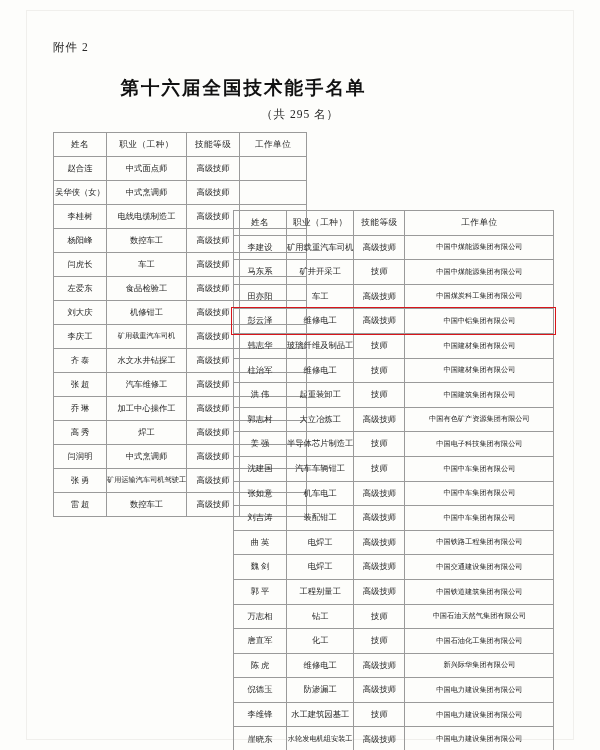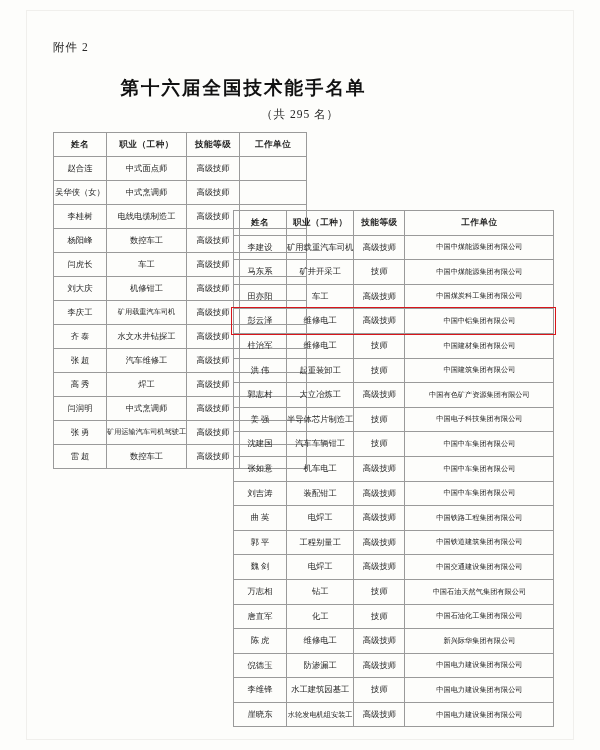--- a/index.html
+++ b/index.html
@@ -70,21 +70,21 @@
   .tbl th, .tbl td {
     border: 1px solid #9a9a9a;
     text-align: center;
     vertical-align: middle;
     padding: 0;
     font-weight: normal;
     white-space: nowrap;
     line-height: 1.15;
   }
   .tbl th {
-    font-weight: bold;
+    font-weight: normal;
     font-size: 8.6px;
     letter-spacing: 0.5px;
   }
 
   
   #left-table {
     left: 53px;
     top: 132px;
   }
   #left-table th, #left-table td { height: 23px; }
@@ -164,20 +164,26 @@
           <td class="c-lvl">高级技师</td>
           <td class="c-unit"></td>
         </tr>
         <tr>
           <td class="c-name">闫虎长</td>
           <td class="c-occ">车工</td>
           <td class="c-lvl">高级技师</td>
           <td class="c-unit"></td>
         </tr>
         <tr>
+          <td class="c-name">左爱东</td>
+          <td class="c-occ">食品检验工</td>
+          <td class="c-lvl">高级技师</td>
+          <td class="c-unit"></td>
+        </tr>
+        <tr>
           <td class="c-name">刘大庆</td>
           <td class="c-occ">机修钳工</td>
           <td class="c-lvl">高级技师</td>
           <td class="c-unit"></td>
         </tr>
         <tr>
           <td class="c-name">李庆工</td>
           <td class="c-occ">
             <span class="two-line">矿用载重汽车司机</span>
           </td>
@@ -186,20 +192,26 @@
         </tr>
         <tr>
           <td class="c-name">齐 泰</td>
           <td class="c-occ">水文水井钻探工</td>
           <td class="c-lvl">高级技师</td>
           <td class="c-unit"></td>
         </tr>
         <tr>
           <td class="c-name">张 超</td>
           <td class="c-occ">汽车维修工</td>
+          <td class="c-lvl">高级技师</td>
+          <td class="c-unit"></td>
+        </tr>
+        <tr>
+          <td class="c-name">乔 琳</td>
+          <td class="c-occ">加工中心操作工</td>
           <td class="c-lvl">高级技师</td>
           <td class="c-unit"></td>
         </tr>
         <tr>
           <td class="c-name">高 秀</td>
           <td class="c-occ">焊工</td>
           <td class="c-lvl">高级技师</td>
           <td class="c-unit"></td>
         </tr>
         <tr>
@@ -261,20 +273,28 @@
         </tr>
         <tr>
           <td class="c-name">彭云泽</td>
           <td class="c-occ">维修电工</td>
           <td class="c-lvl">高级技师</td>
           <td class="c-unit">
             <span class="two-line">中国中铝集团有限公司</span>
           </td>
         </tr>
         <tr>
+          <td class="c-name">韩志华</td>
+          <td class="c-occ">玻璃纤维及制品工</td>
+          <td class="c-lvl">技师</td>
+          <td class="c-unit">
+            <span class="two-line">中国建材集团有限公司</span>
+          </td>
+        </tr>
+        <tr>
           <td class="c-name">柱治军</td>
           <td class="c-occ">维修电工</td>
           <td class="c-lvl">技师</td>
           <td class="c-unit">
             <span class="two-line">中国建材集团有限公司</span>
           </td>
         </tr>
         <tr>
           <td class="c-name">洪 伟</td>
           <td class="c-occ">起重装卸工</td>
@@ -325,33 +345,33 @@
         </tr>
         <tr>
           <td class="c-name">曲 英</td>
           <td class="c-occ">电焊工</td>
           <td class="c-lvl">高级技师</td>
           <td class="c-unit">
             <span class="two-line">中国铁路工程集团有限公司</span>
           </td>
         </tr>
         <tr>
+          <td class="c-name">魏 剑</td>
+          <td class="c-occ">电焊工</td>
+          <td class="c-lvl">高级技师</td>
+          <td class="c-unit">
+            <span class="two-line">中国交通建设集团有限公司</span>
+          </td>
+        </tr>
+        <tr>
           <td class="c-name">郭 平</td>
           <td class="c-occ">工程别量工</td>
           <td class="c-lvl">高级技师</td>
           <td class="c-unit">
             <span class="two-line">中国铁道建筑集团有限公司</span>
-          </td>
-        </tr>
-        <tr>
-          <td class="c-name">魏 剑</td>
-          <td class="c-occ">电焊工</td>
-          <td class="c-lvl">高级技师</td>
-          <td class="c-unit">
-            <span class="two-line">中国交通建设集团有限公司</span>
           </td>
         </tr>
         <tr>
           <td class="c-name">万志相</td>
           <td class="c-occ">钻工</td>
           <td class="c-lvl">技师</td>
           <td class="c-unit">
             <span class="two-line">中国石油天然气集团有限公司</span>
           </td>
         </tr>

